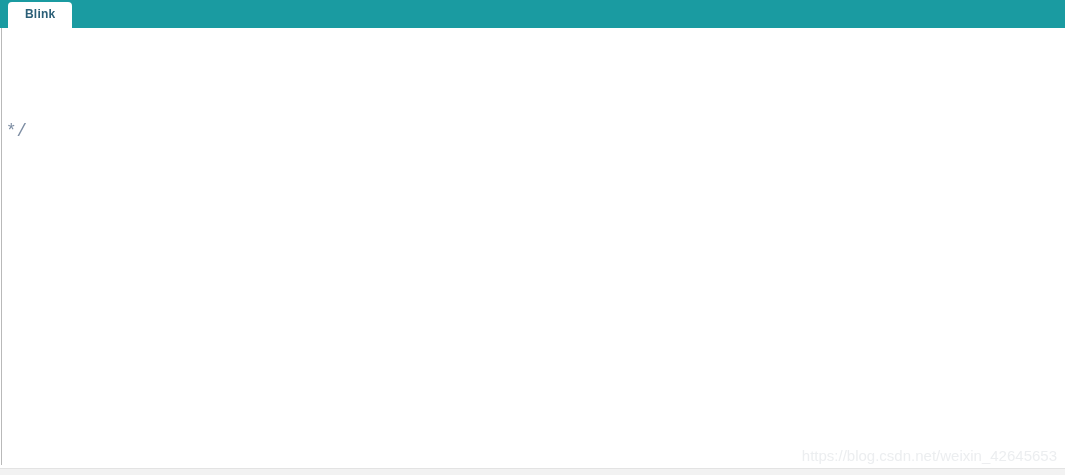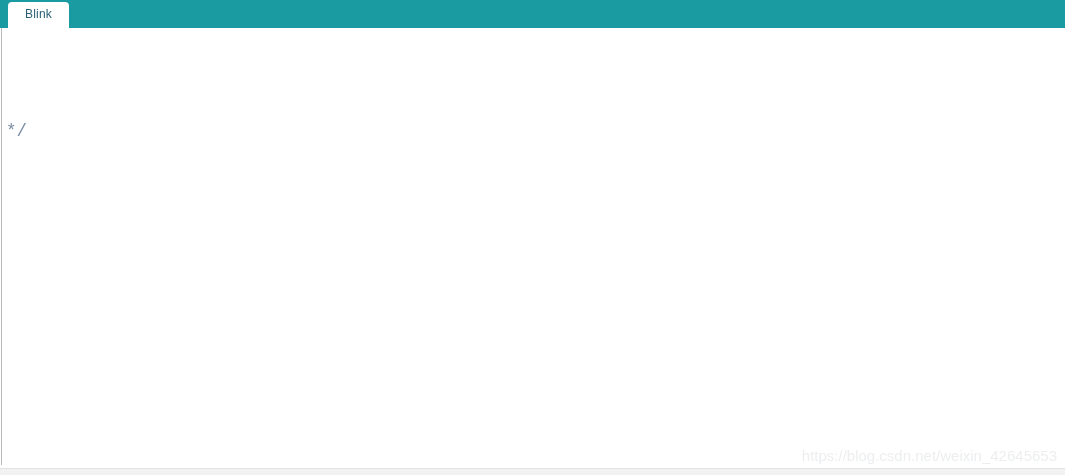--- a/index.html
+++ b/index.html
@@ -43,20 +43,21 @@
     font-family: "Liberation Sans", sans-serif;
     font-size: 12px;
     line-height: 24px;
     height: 26px;
     padding: 0 17px 0 17px;
     border-top-left-radius: 4px;
     border-top-right-radius: 4px;
     box-sizing: border-box;
     white-space: nowrap;
     letter-spacing: .2px;
+    font-weight: bold;
   }
 
   
   .editor {
     position: absolute;
     left: 0;
     top: 28px;
     width: 1065px;
     height: 440px;
     background: #ffffff;

